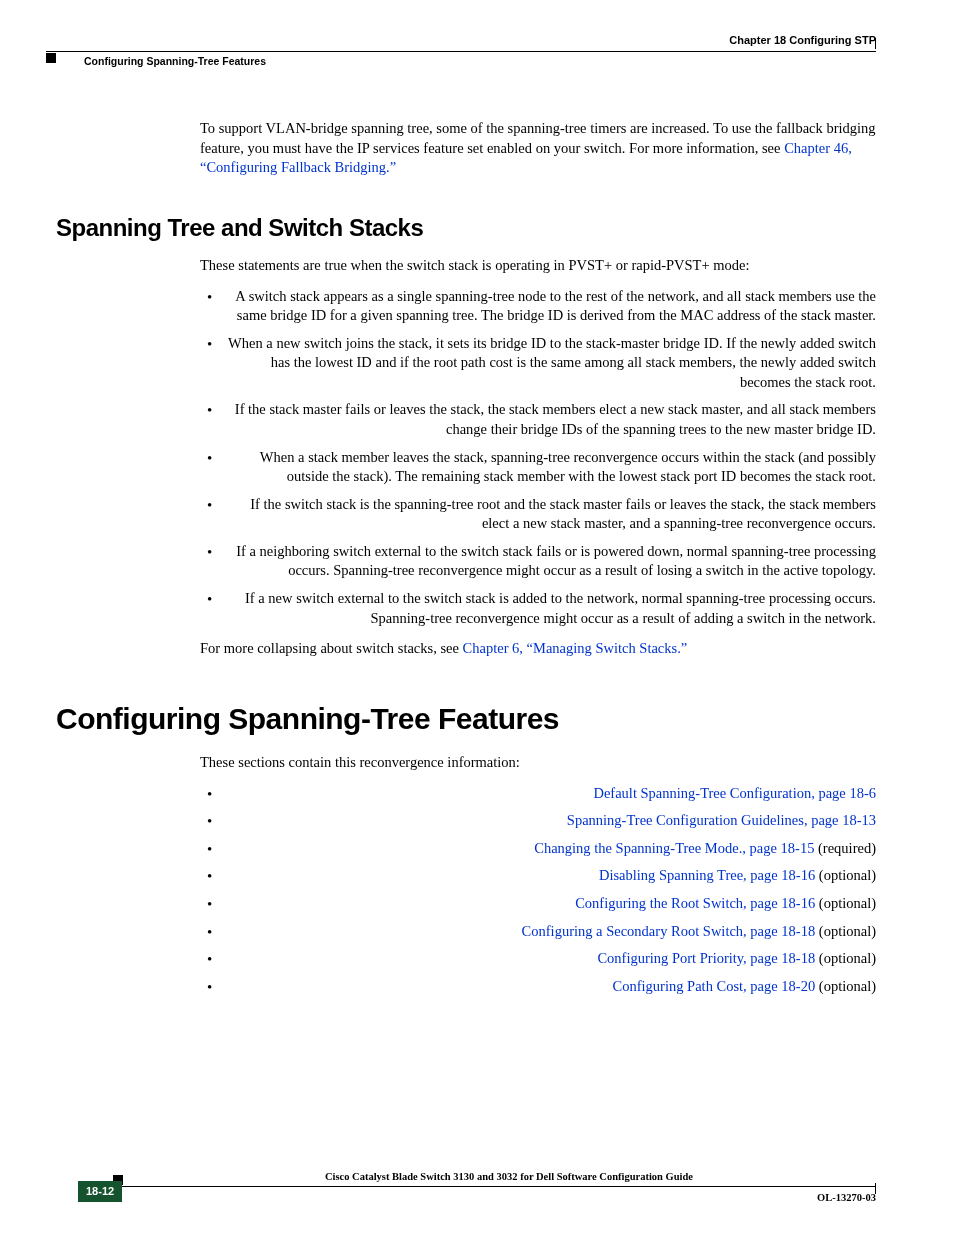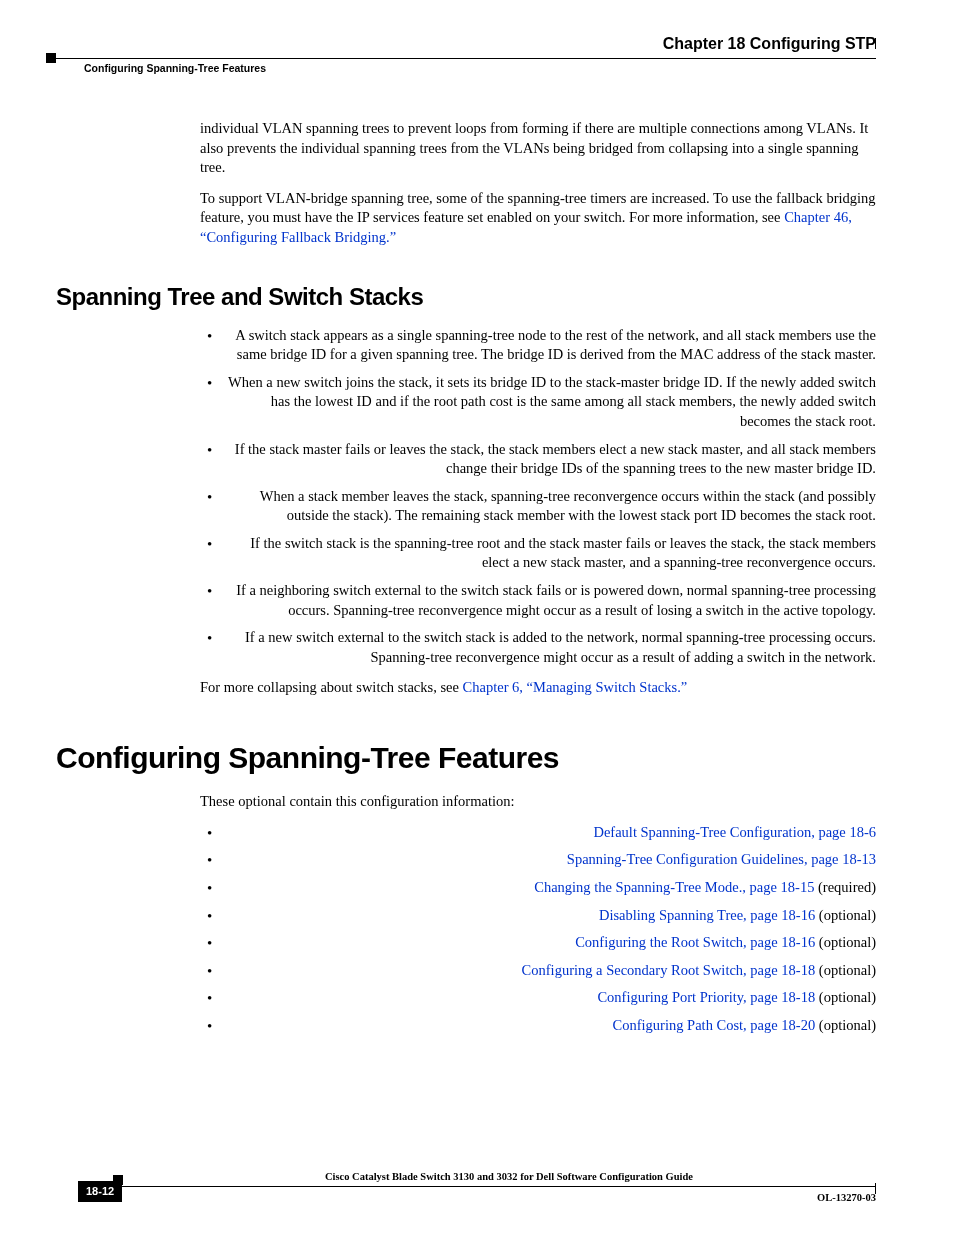--- a/index.html
+++ b/index.html
@@ -20,21 +20,21 @@
   }
   .header {
     position: absolute;
     top: 33px;
     left: 46px;
     right: 78px;
     font-family: Arial, Helvetica, sans-serif;
   }
   .header-right {
     text-align: right;
-    font-size: 16px;
+    font-size: 11px;
     font-weight: bold;
   }
   .header-rule {
     margin-top: 3px;
     height: 1px;
     background: #000;
   }
   .header-left {
     font-size: 10.5px;
     font-weight: bold;
@@ -128,21 +128,21 @@
     display: flex;
     justify-content: flex-end;
     margin-top: 4px;
     font-size: 10.5px;
     font-weight: bold;
   }
   .page-badge {
     position: absolute;
     left: 78px;
     bottom: 33px;
-    background: #000000;
+    background: #14532d;
     color: #fff;
     font-family: Arial, Helvetica, sans-serif;
     font-size: 11px;
     font-weight: bold;
     padding: 3px 8px;
   }
   .footer-end-tick {
     position: absolute;
     right: 78px;
     bottom: 41px;
@@ -167,46 +167,46 @@
   <div class="header">
     <div class="header-right">Chapter 18    Configuring STP</div>
     <div class="header-rule"></div>
     <div class="header-left">Configuring Spanning-Tree Features</div>
   </div>
   <div class="header-box"></div>
   <div class="header-end-tick"></div>
 
   <div class="content">
 
-    <p class="para">individual VLAN spanning trees to prevent loops from forming if there are multiple connections among VLANs. It also prevents the individual spanning trees from the VLANs being bridged from collapsing into a single spanning tree.</p>
 
     <p class="para">
       <span>To support VLAN-bridge spanning tree, some of the spanning-tree timers are increased. To use the fallback bridging feature, you must have the IP services feature set enabled on your switch. For more information, see </span><span class="link">Chapter 46, “Configuring Fallback Bridging.”</span>
     </p>
 
     <div class="h2">Spanning Tree and Switch Stacks</div>
 
+    <p class="para">These statements are true when the switch stack is operating in PVST+ or rapid-PVST+ mode:</p>
 
     <ul class="bullets">
       <li>A switch stack appears as a single spanning-tree node to the rest of the network, and all stack members use the same bridge ID for a given spanning tree. The bridge ID is derived from the MAC address of the stack master.</li>
       <li>When a new switch joins the stack, it sets its bridge ID to the stack-master bridge ID. If the newly added switch has the lowest ID and if the root path cost is the same among all stack members, the newly added switch becomes the stack root.</li>
       <li>If the stack master fails or leaves the stack, the stack members elect a new stack master, and all stack members change their bridge IDs of the spanning trees to the new master bridge ID.</li>
       <li>When a stack member leaves the stack, spanning-tree reconvergence occurs within the stack (and possibly outside the stack). The remaining stack member with the lowest stack port ID becomes the stack root.</li>
       <li>If the switch stack is the spanning-tree root and the stack master fails or leaves the stack, the stack members elect a new stack master, and a spanning-tree reconvergence occurs.</li>
       <li>If a neighboring switch external to the switch stack fails or is powered down, normal spanning-tree processing occurs. Spanning-tree reconvergence might occur as a result of losing a switch in the active topology.</li>
       <li>If a new switch external to the switch stack is added to the network, normal spanning-tree processing occurs. Spanning-tree reconvergence might occur as a result of adding a switch in the network.</li>
     </ul>
 
     <p class="para">
       <span>For more collapsing about switch stacks, see </span><span class="link">Chapter 6, “Managing Switch Stacks.”</span>
     </p>
 
     <div class="h1">Configuring Spanning-Tree Features</div>
 
-    <p class="para">These optional contain this configuration information:</p>
+    <p class="para">These sections contain this reconvergence information:</p>
 
     <ul class="bullets">
       <li><span class="link">Default Spanning-Tree Configuration, page 18-6</span></li>
       <li><span class="link">Spanning-Tree Configuration Guidelines, page 18-13</span></li>
       <li><span class="link">Changing the Spanning-Tree Mode., page 18-15</span><span> (required)</span></li>
       <li><span class="link">Disabling Spanning Tree, page 18-16</span><span> (optional)</span></li>
       <li><span class="link">Configuring the Root Switch, page 18-16</span><span> (optional)</span></li>
       <li><span class="link">Configuring a Secondary Root Switch, page 18-18</span><span> (optional)</span></li>
       <li><span class="link">Configuring Port Priority, page 18-18</span><span> (optional)</span></li>
       <li><span class="link">Configuring Path Cost, page 18-20</span><span> (optional)</span></li>

